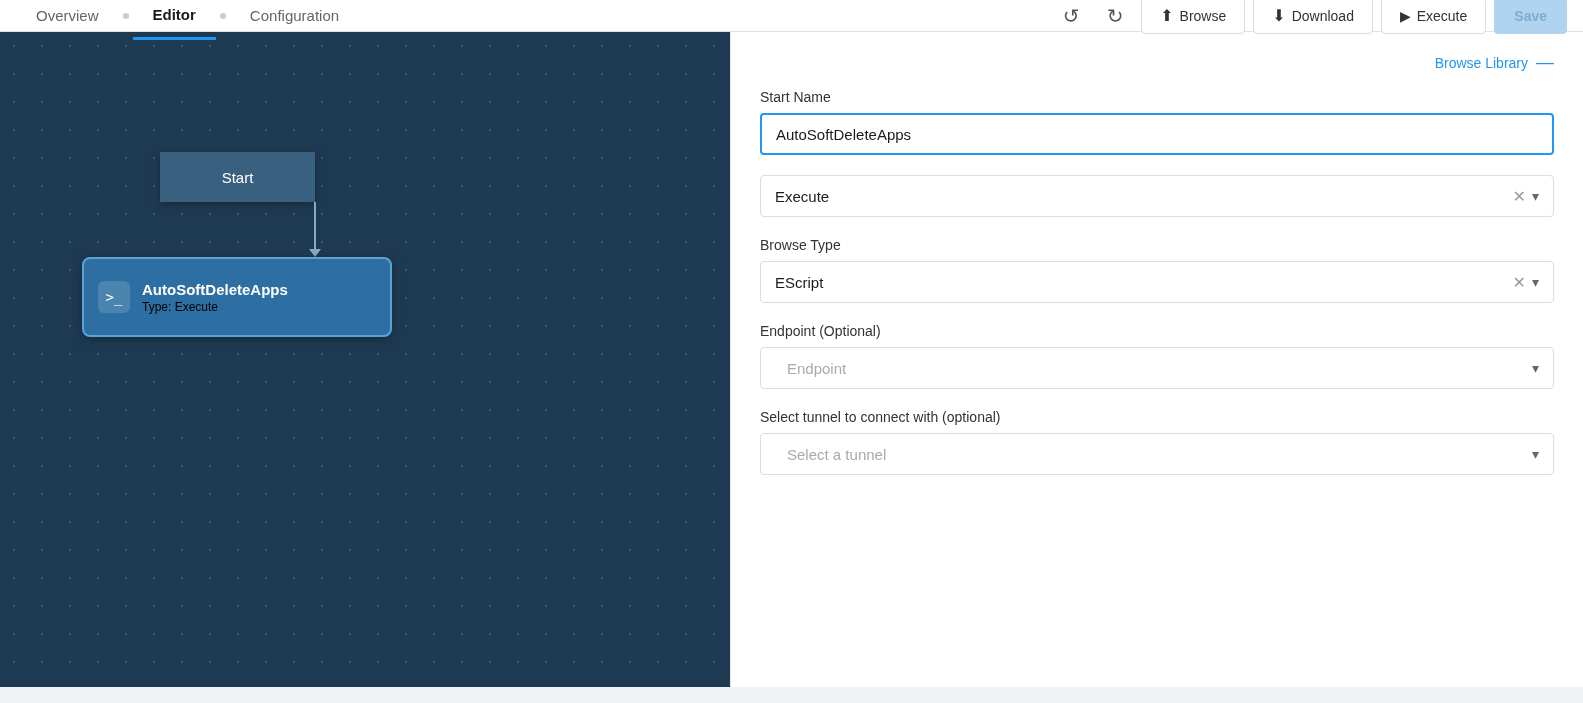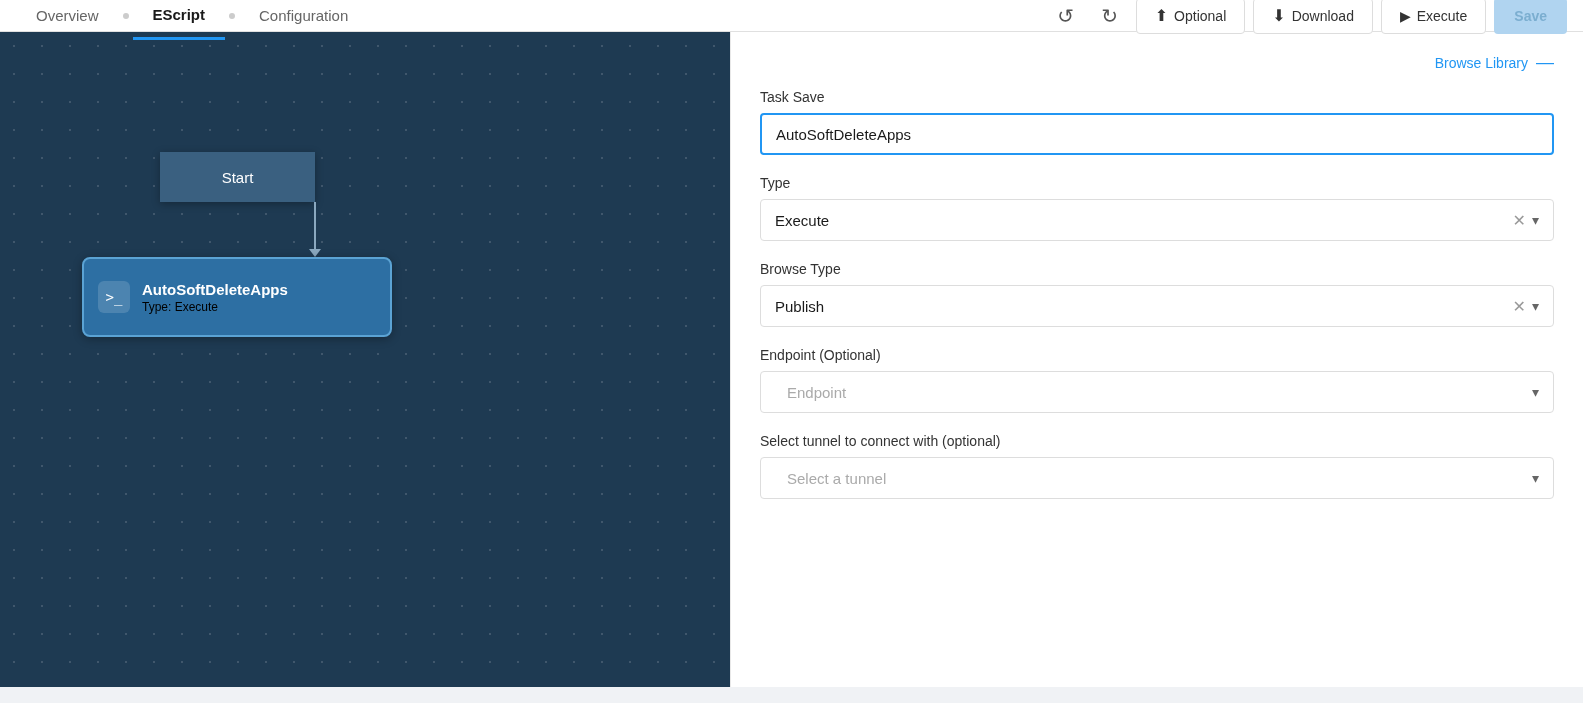--- a/index.html
+++ b/index.html
@@ -163,34 +163,34 @@
 </head>
 <body>
 
 <div class="top-nav">
   <div class="nav-tabs">
     <div class="nav-tab">
       <span>Overview</span>
     </div>
     <span class="nav-dot"></span>
     <div class="nav-tab active">
-      <span>EScript</span>
+      <span>Editor</span>
     </div>
     <span class="nav-dot"></span>
     <div class="nav-tab">
       <span>Configuration</span>
     </div>
   </div>
   <div class="nav-spacer"></div>
   <div class="nav-actions">
     <button class="icon-btn" style="font-size:20px;">↺</button>
     <button class="icon-btn" style="font-size:20px;">↻</button>
     <button class="action-btn">
       <span style="font-size:16px;">⬆</span>
-      <span>Optional</span>
+      <span>Browse</span>
     </button>
     <button class="action-btn">
       <span style="font-size:16px;">⬇</span>
       <span>Download</span>
     </button>
     <button class="action-btn">
       <span style="font-size:14px;">▶</span>
       <span>Execute</span>
     </button>
     <button class="save-btn">
@@ -226,39 +226,38 @@
   </div>
 
   <div class="right-panel">
 
     <div class="panel-header">
       <span class="browse-library">Browse Library</span>
       <span class="collapse-btn">—</span>
     </div>
 
     <div class="form-group">
-      <label class="form-label">Task Save</label>
+      <label class="form-label">Start Name</label>
       <input class="form-input" type="text" value="AutoSoftDeleteApps" style="">
     </div>
 
     <div class="form-group">
-      <label class="form-label">Type</label>
       <div class="select-custom">
         <span class="select-value">Execute</span>
         <div class="select-icons">
           <span class="select-clear">✕</span>
           <span class="select-chevron">▾</span>
         </div>
       </div>
     </div>
 
     <div class="form-group">
       <label class="form-label">Browse Type</label>
       <div class="select-custom">
-        <span class="select-value">Publish</span>
+        <span class="select-value">EScript</span>
         <div class="select-icons">
           <span class="select-clear">✕</span>
           <span class="select-chevron">▾</span>
         </div>
       </div>
     </div>
 
     <div class="form-group">
       <label class="form-label">Endpoint (Optional)</label>
       <div class="select-custom endpoint-select placeholder-style">

